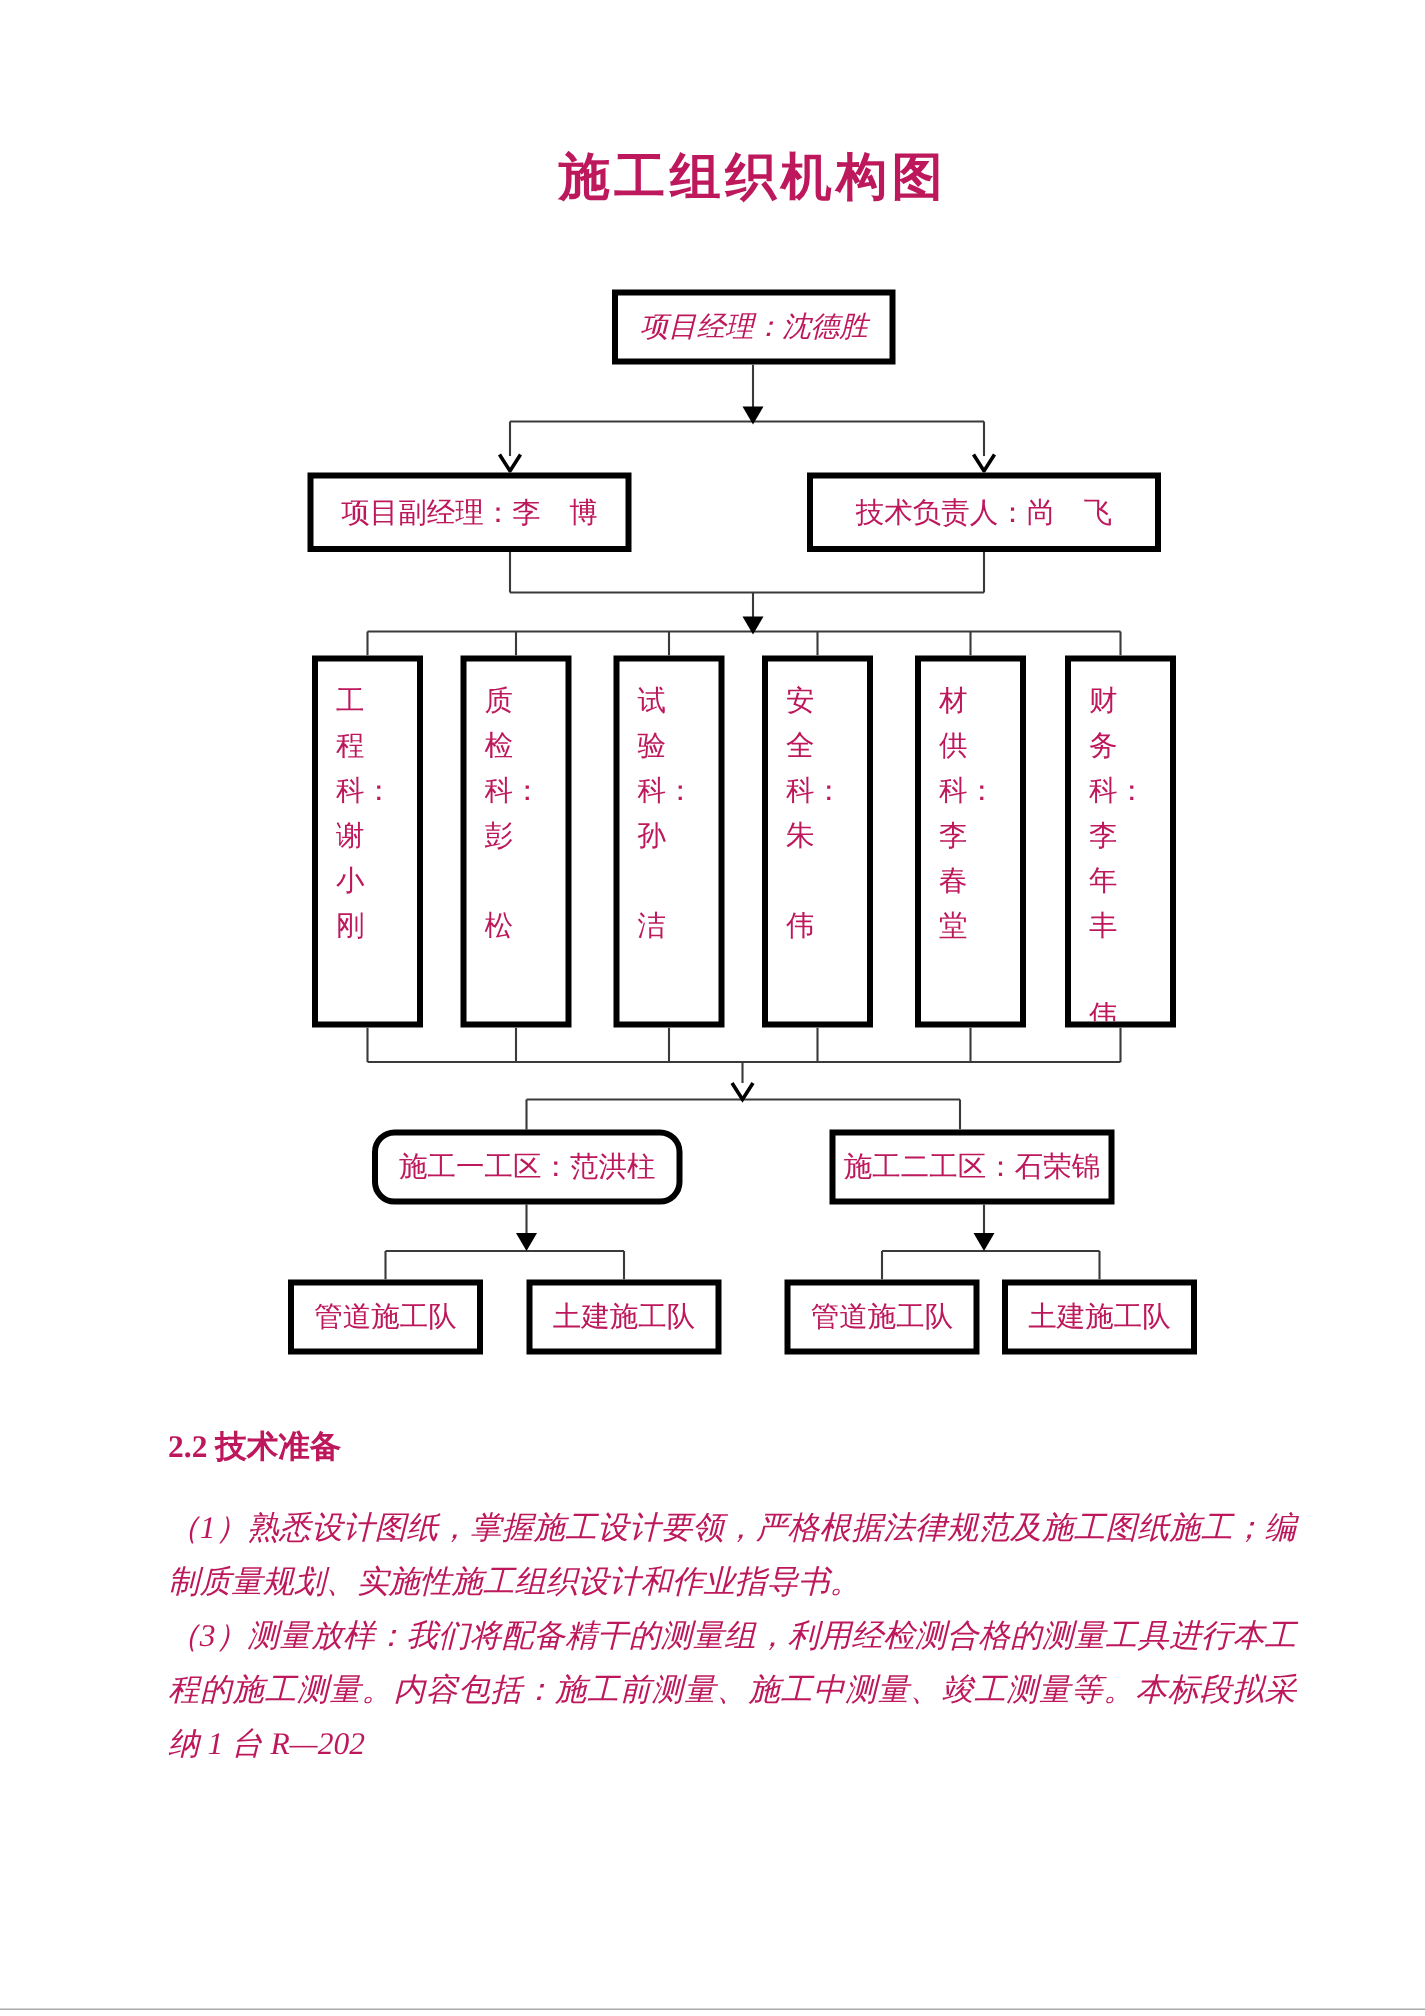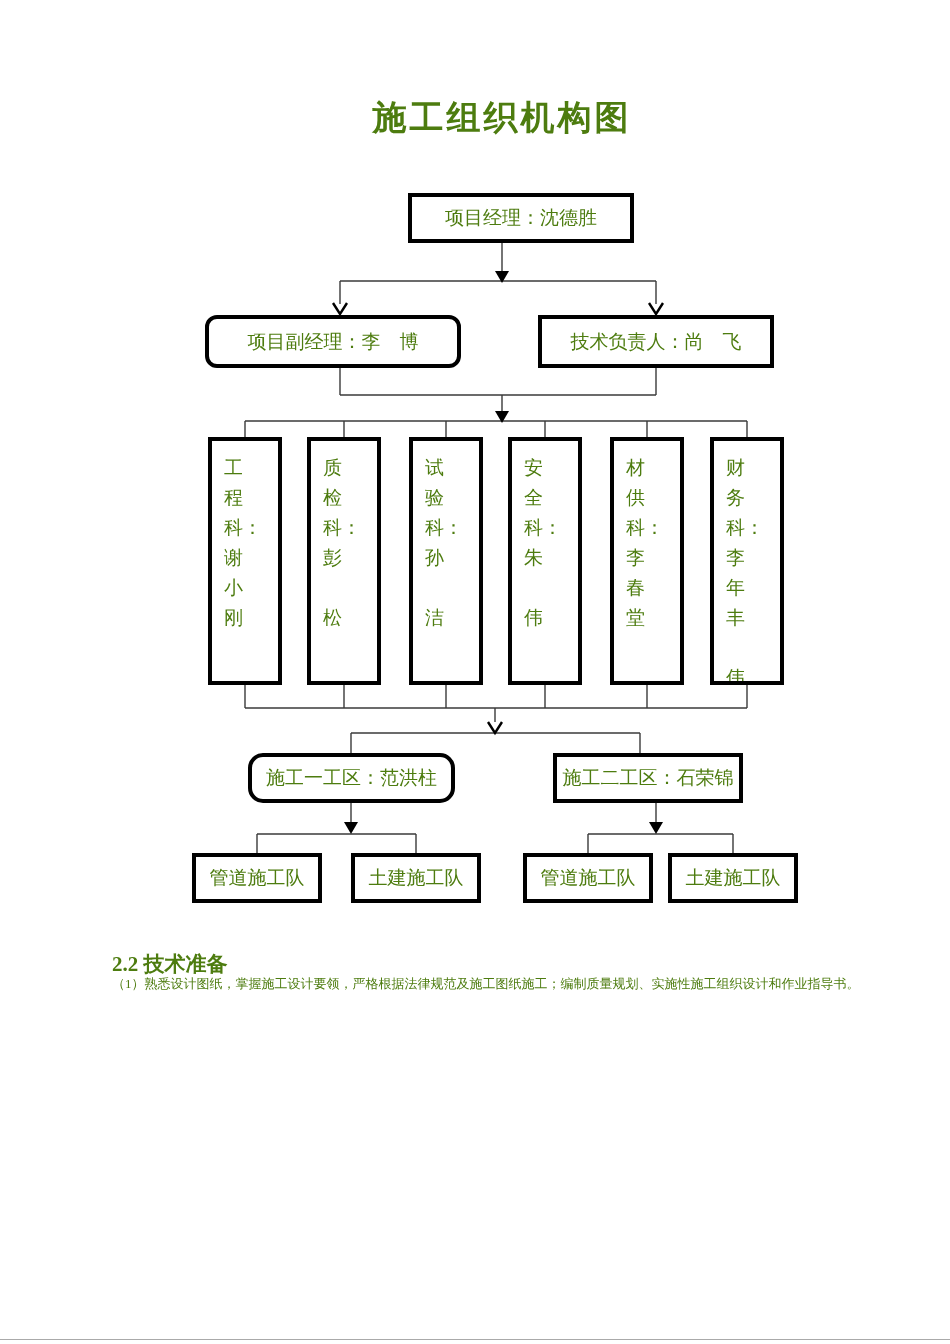--- a/index.html
+++ b/index.html
@@ -1,21 +1,21 @@
 <!DOCTYPE html>
 <html><head>
 <meta charset="utf-8">
 <style>
   html,body{margin:0;padding:0;background:#fff;}
   .page{
     position:relative;
     width:950px;height:1344px;
     background:#ffffff;
     font-family:"Liberation Serif","DejaVu Serif",serif;
-    color:#4d7c0f;
+    color:#be185d;
     overflow:hidden;
   }
   .doc-title{
     position:absolute;
     top:95px;left:502px;
     transform:translateX(-50%);
     margin:0;
     font-size:34px;
     font-weight:bold;
     letter-spacing:3px;
@@ -52,25 +52,26 @@
   }
   .sec-heading{
     position:absolute;
     left:112px;top:950px;
     margin:0;
     font-size:21px;
     font-weight:bold;
   }
   .body-text{
     position:absolute;
-    left:112px;top:966px;
+    left:112px;top:1000px;
     width:752px;
-    font-size:13px;
+    font-size:21px;
     line-height:36px;
     text-align:justify;
+    font-style:italic;
   }
   .body-text p{margin:0;}
   .page-edge{
     position:absolute;
     left:0;right:0;bottom:4px;
     border-bottom:1px solid #aaa;
   }
 </style>
 </head>
 <body>
@@ -131,25 +132,25 @@
         <polygon points="649,822 663,822 656,834"></polygon>
       </g>
 
       <g stroke="#000" stroke-width="2.4" fill="none">
         <polyline points="333,303 340,314 347,303"></polyline>
         <polyline points="649,303 656,314 663,303"></polyline>
         <polyline points="488,722 495,733 502,722"></polyline>
       </g>
     </svg>
 
-    <div class="box" style="left:408px;top:193px;width:226px;height:50px;">
+    <div class="box" style="left:408px;top:193px;width:189px;height:50px;font-style:italic;">
       <span>项目经理：沈德胜</span>
     </div>
 
-    <div class="box" style="left:205px;top:315px;width:256px;height:53px;border-radius:12px;">
+    <div class="box" style="left:205px;top:315px;width:216px;height:53px;">
       <span>项目副经理：李　博</span>
     </div>
     <div class="box" style="left:538px;top:315px;width:236px;height:53px;">
       <span>技术负责人：尚　飞</span>
     </div>
 
     <div class="vbox" style="left:208px;">
       <div class="vchar">工</div>
       <div class="vchar">程</div>
       <div class="vchar">科：</div>
@@ -219,17 +220,18 @@
     <div class="box" style="left:668px;top:853px;width:130px;height:50px;">
       <span>土建施工队</span>
     </div>
 
   </div>
 
   <h2 class="sec-heading">2.2 技术准备</h2>
 
   <div class="body-text">
     <p>（1）熟悉设计图纸，掌握施工设计要领，严格根据法律规范及施工图纸施工；编制质量规划、实施性施工组织设计和作业指导书。</p>
+    <p>（3）测量放样：我们将配备精干的测量组，利用经检测合格的测量工具进行本工程的施工测量。内容包括：施工前测量、施工中测量、竣工测量等。本标段拟采纳 1 台 R—202</p>
   </div>
 
   <div class="page-edge"></div>
 
 </div>
 
 </body></html>

